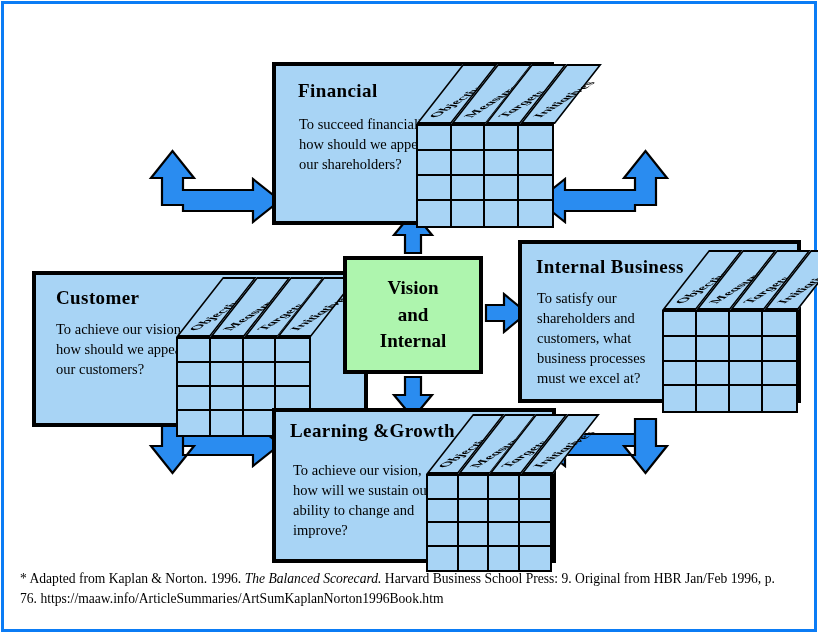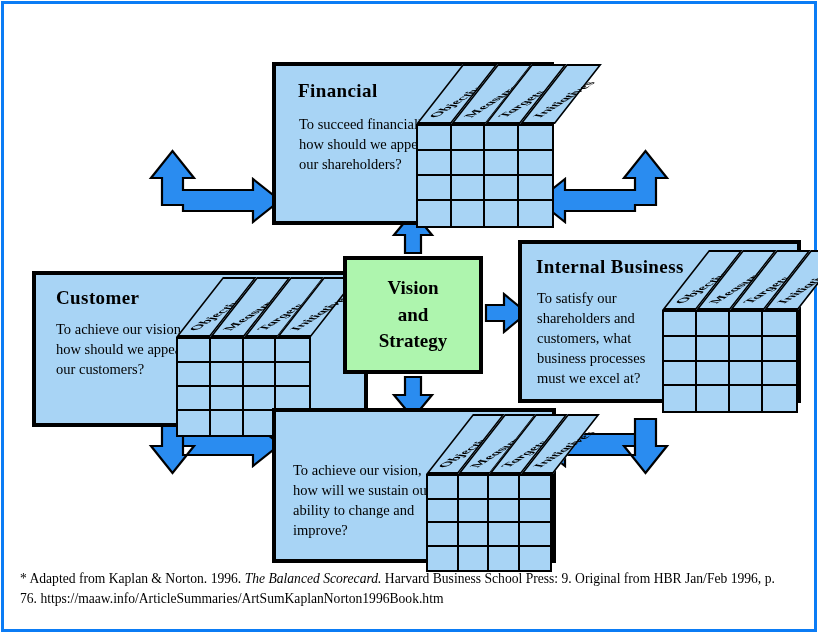--- a/index.html
+++ b/index.html
@@ -308,20 +308,21 @@
           <div class="sc-cell last-col"></div>
           <div class="sc-cell last-row"></div>
           <div class="sc-cell last-row"></div>
           <div class="sc-cell last-row"></div>
           <div class="sc-cell last-col last-row"></div>
         </div>
       </div>
   </div>
 
   <div class="pbox" id="box-learning">
+    <div class="ptitle">Learning &amp;Growth</div>
     <div class="ptext">To achieve our vision, how will we sustain our ability to change and improve?</div>
     <div class="scorecard" id="sc-learning">
         <div class="sc-headers" style="left: 0px; top: 0px; width: 172.877px; height: 60px;">
           <div class="sc-head" style="left: 0px; top: 0px; width: 31.5px; height: 60px;">
             <span>Objectives</span>
           </div>
           <div class="sc-head" style="left: 31.5px; top: 0px; width: 31.5px; height: 60px;">
             <span>Measures</span>
           </div>
           <div class="sc-head" style="left: 63px; top: 0px; width: 31.5px; height: 60px;">
@@ -348,18 +349,18 @@
           <div class="sc-cell last-row"></div>
           <div class="sc-cell last-row"></div>
           <div class="sc-cell last-col last-row"></div>
         </div>
       </div>
   </div>
 
   <div id="box-vision">
     <div class="vline">Vision</div>
     <div class="vline">and</div>
-    <div class="vline">Strategy</div>
+    <div class="vline">Internal</div>
   </div>
 
   <div id="footnote"><span>* Adapted from Kaplan &amp; Norton. 1996.  </span><span class="it">The Balanced Scorecard.</span><span>  Harvard Business School Press: 9.  Original from HBR Jan/Feb 1996, p. 76. https://maaw.info/ArticleSummaries/ArtSumKaplanNorton1996Book.htm</span></div>
 
 </div>
 
 </body></html>

